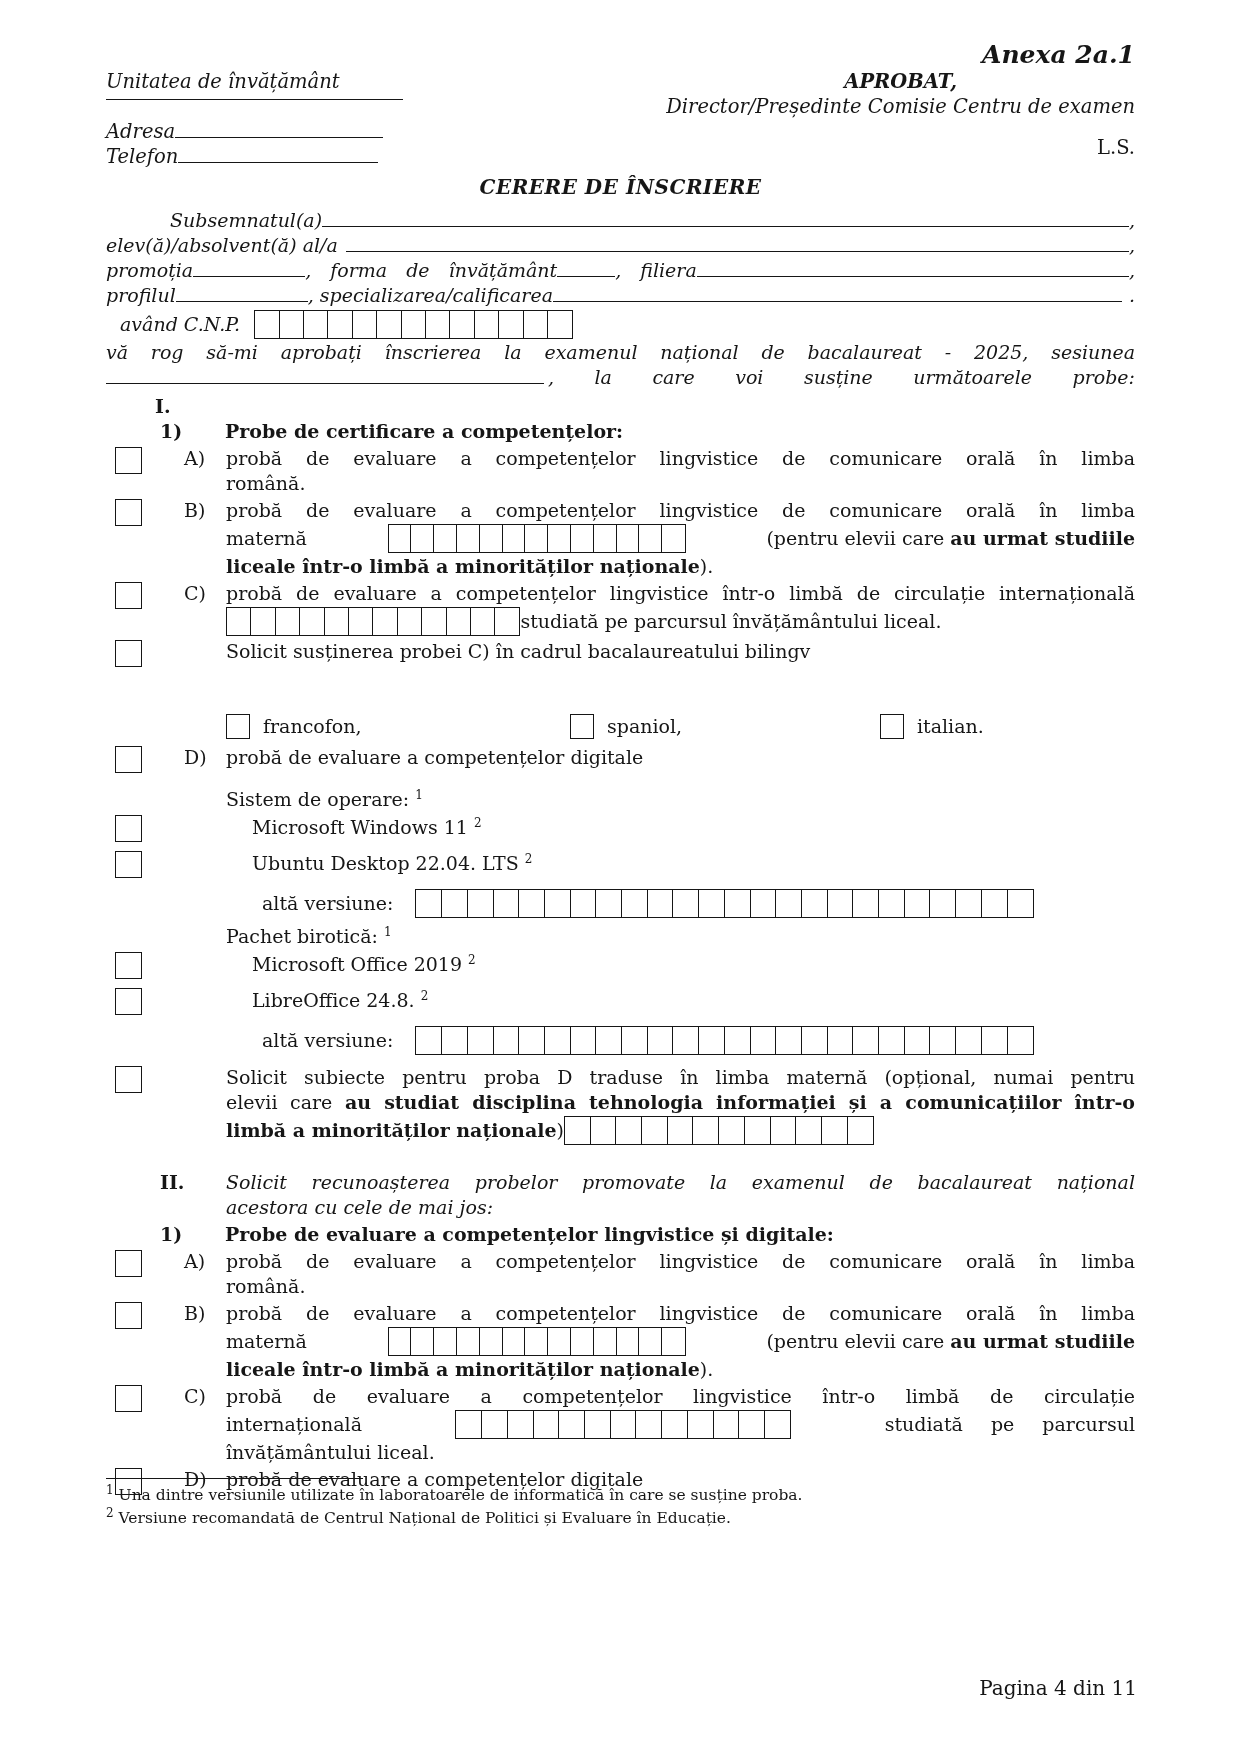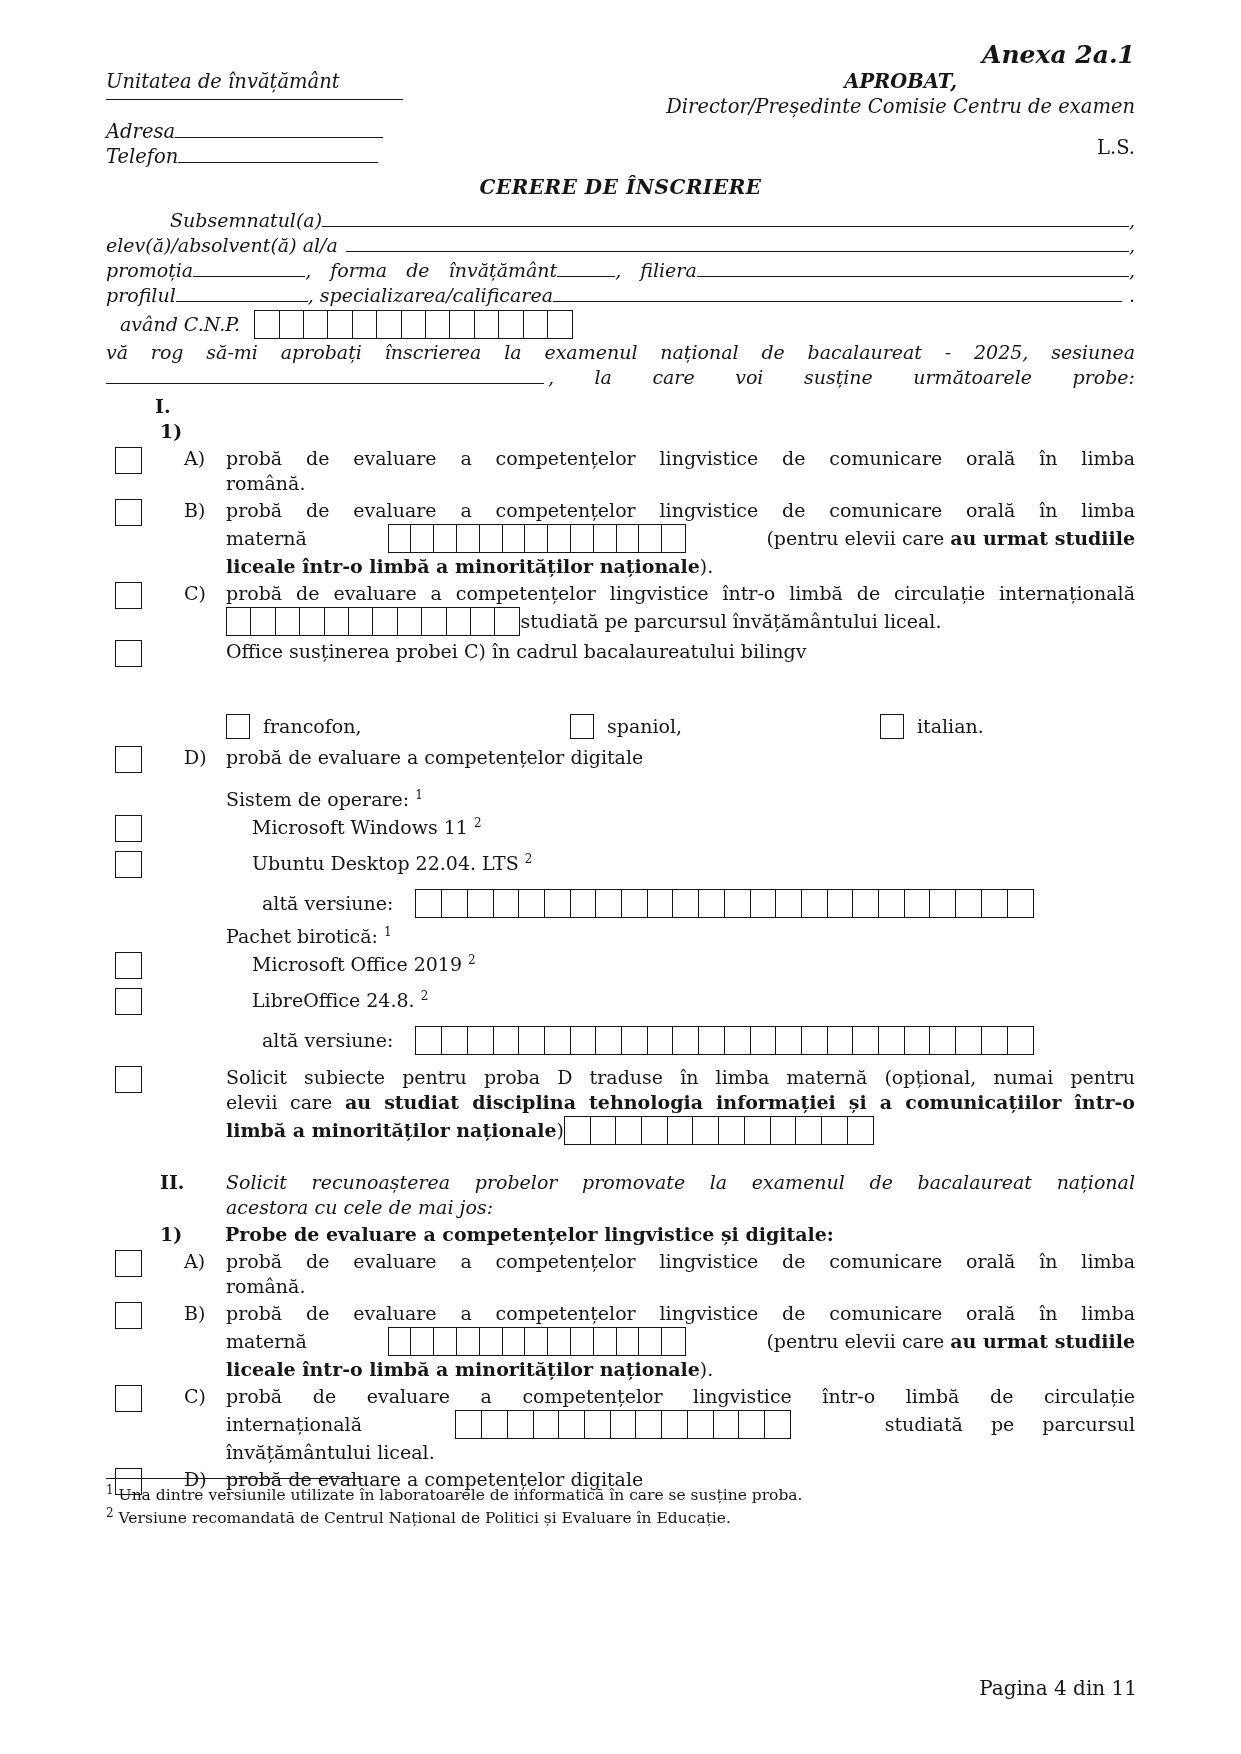--- a/index.html
+++ b/index.html
@@ -136,20 +136,21 @@
       <div class="jlast">vă rog să-mi aprobați înscrierea la examenul național de bacalaureat - 2025, sesiunea</div>
       <div class="line">
           <span class="blank" style="width:438px"></span>
           <span class="tailj it">, la care voi susține următoarele probe:</span>
         </div>
     </div>
 
     <div class="secnum b">I.</div>
     <div class="h-row">
         <span class="hnum b">1)</span>
+        <span class="b">Probe de certificare a competențelor:</span>
       </div>
 
     <div class="item">
       <span class="gut"><span class="checkbox"></span></span>
       <span class="letter">A)</span>
       <div class="itext">
         <div class="jlast">probă de evaluare a competențelor lingvistice de comunicare orală în limba</div>
         <div>română.</div>
       </div>
     </div>
@@ -204,21 +205,21 @@
             </span>
           <span>studiată pe parcursul învățământului liceal.</span>
         </div>
       </div>
     </div>
 
     <div class="item">
       <span class="gut"><span class="checkbox"></span></span>
       <span class="letter"></span>
       <div class="itext">
-        <div>Office susținerea probei C) în cadrul bacalaureatului bilingv</div>
+        <div>Solicit susținerea probei C) în cadrul bacalaureatului bilingv</div>
         <div class="bil-opts">
           <span class="bil-opt" style="left:0">
               <span class="checkbox sm"></span>
               <span>francofon,</span>
             </span>
           <span class="bil-opt" style="left:344px">
               <span class="checkbox sm"></span>
               <span>spaniol,</span>
             </span>
           <span class="bil-opt" style="left:654px">

